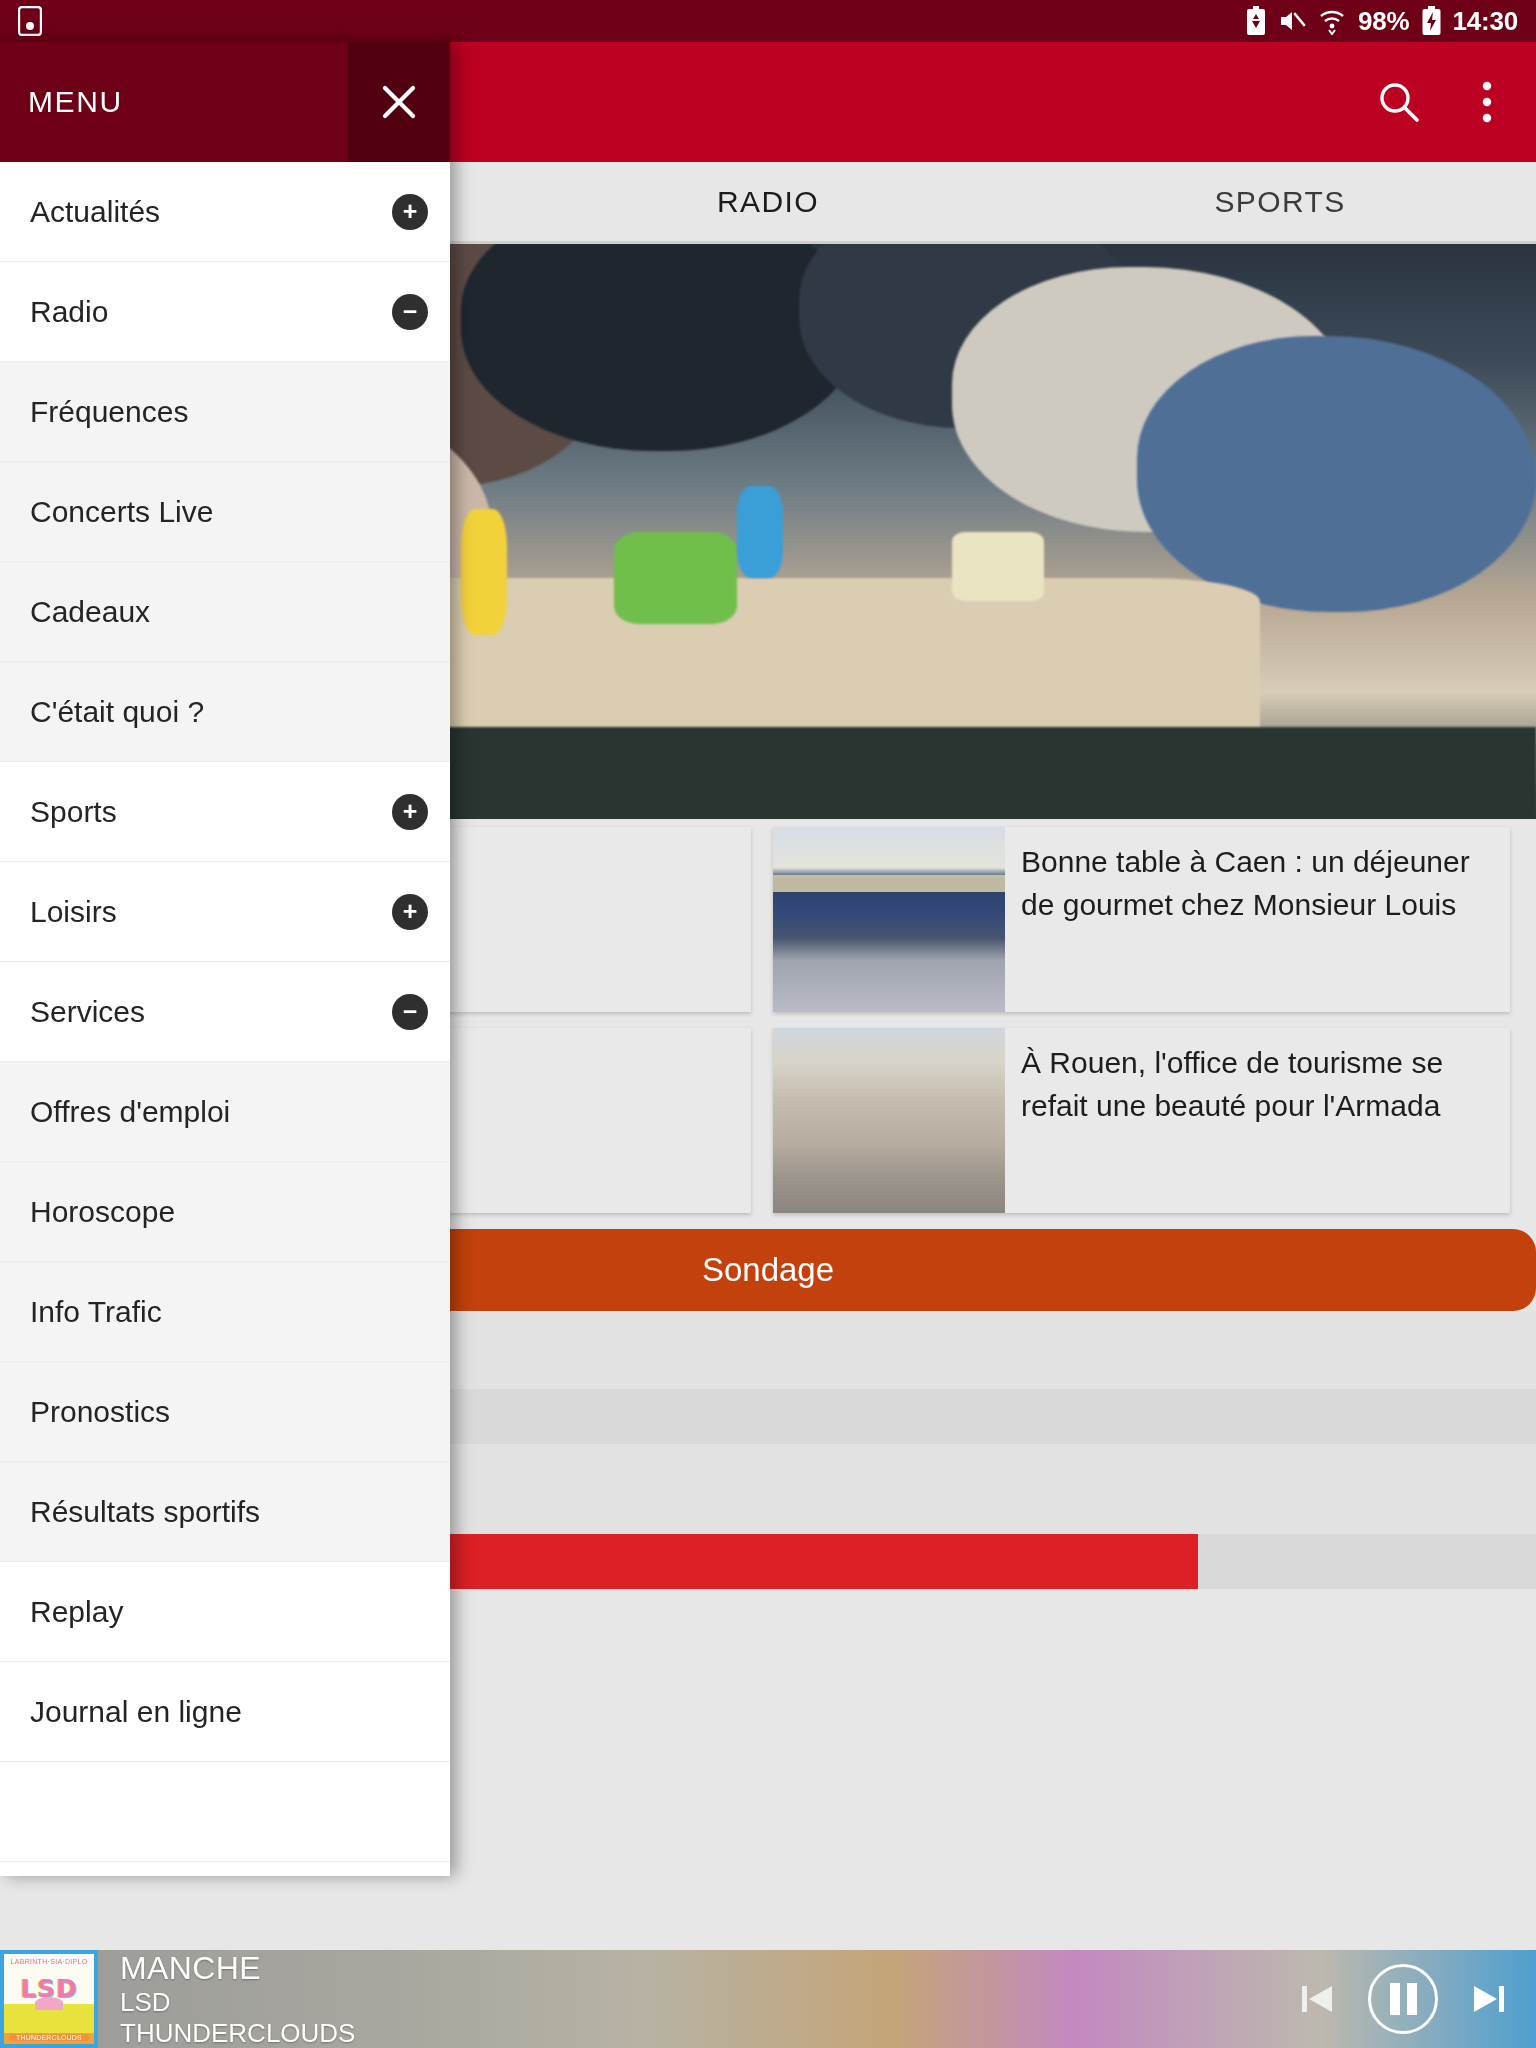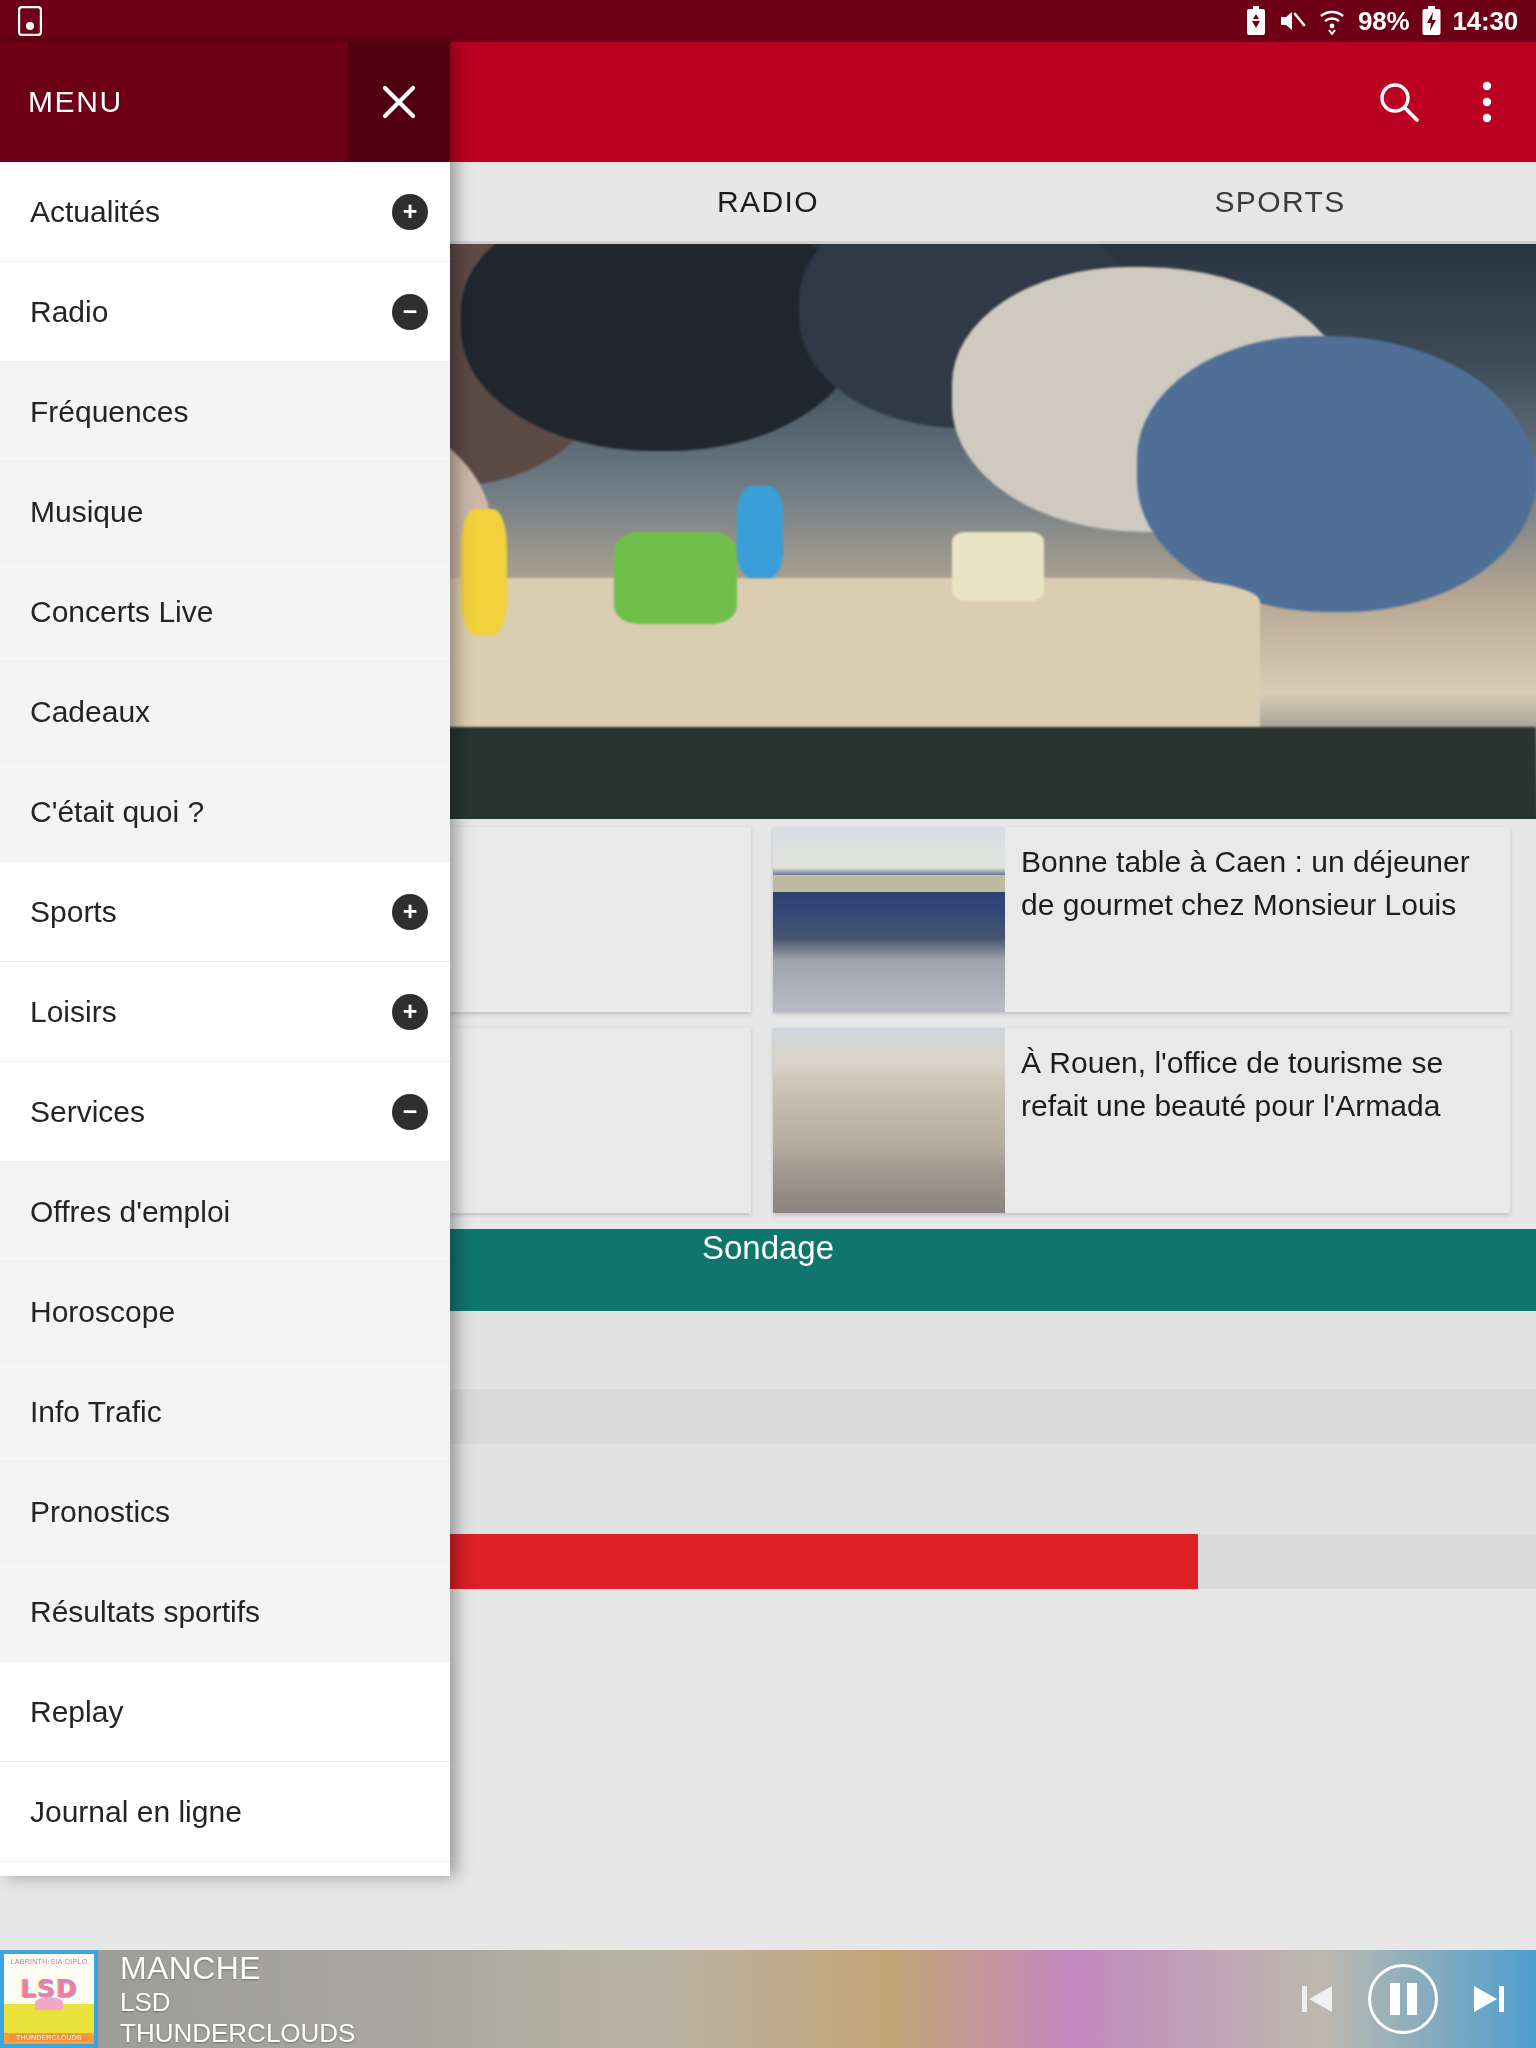--- a/index.html
+++ b/index.html
@@ -94,23 +94,23 @@
     background:#d8cfa9; opacity:.85;
   }
   .thumb-church {
     position:absolute; inset:0;
     background:
       linear-gradient(180deg,#cfd6dd 0%, #d8d4c9 18%, #c4bcae 40%, #b6ada0 62%, #9d968d 80%, #8a857e 100%);
   }
 
   
   #sondage-header {
-    height:82px; background:#0f766e;
-    display:flex; align-items:flex-start; justify-content:center;
-    color:#ffffff; font-size:33px;
+    height:82px; background:#c2410c;
+    display:flex; align-items:center; justify-content:center;
+    color:#ffffff; font-size:33px;border-radius:23px;
   }
   #poll-body { background:#e7e7e7; padding:0; }
   .poll-spacer { height:78px; background:#e2e2e2; }
   .poll-bar-track { height:55px; background:#d9d9d9; margin:0 0 0 0; }
   .poll-bar-track.alt { background:#e2e2e2; height:90px; }
   .poll-bar-fill { height:55px; background:#dd1f26; }
 
   
   #drawer {
     position:absolute; top:42px; left:0;
@@ -365,23 +365,20 @@
         <span class="menu-toggle">+</span>
       </div>
       <div class="menu-item">
         <span>Radio</span>
         <span class="menu-toggle">−</span>
       </div>
       <div class="menu-item sub">
         <span>Fréquences</span>
       </div>
       <div class="menu-item sub">
-        <span>Musique</span>
-      </div>
-      <div class="menu-item sub">
         <span>Concerts Live</span>
       </div>
       <div class="menu-item sub">
         <span>Cadeaux</span>
       </div>
       <div class="menu-item sub">
         <span>C'était quoi ?</span>
       </div>
       <div class="menu-item">
         <span>Sports</span>

